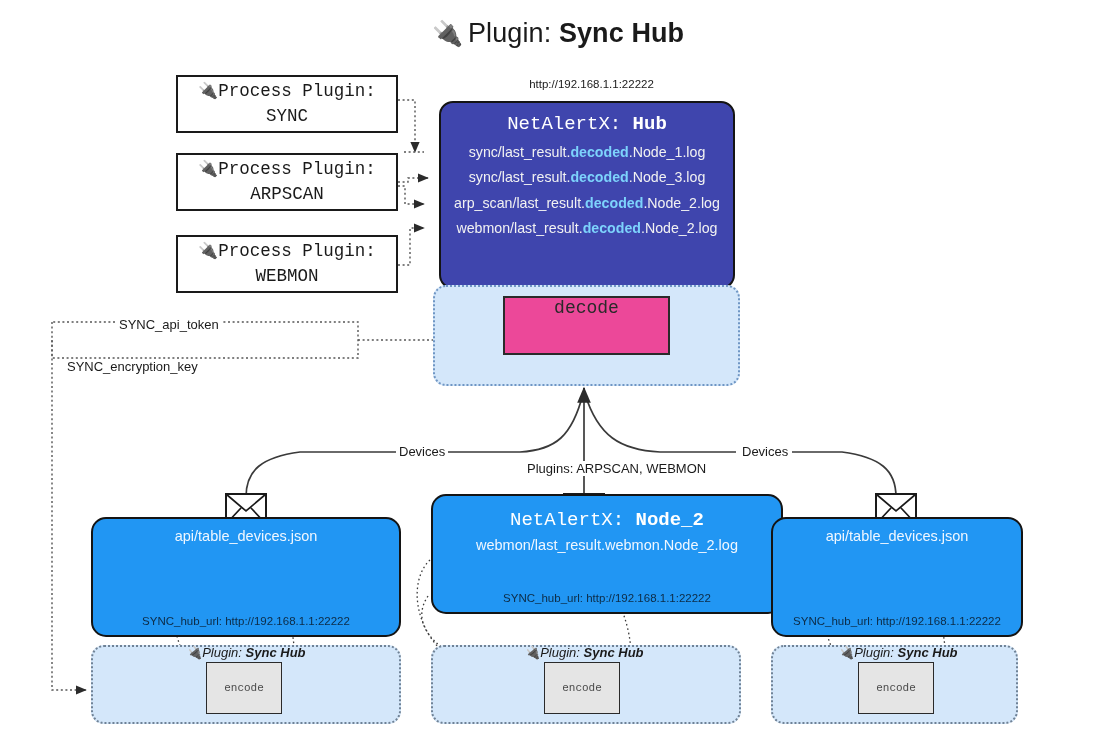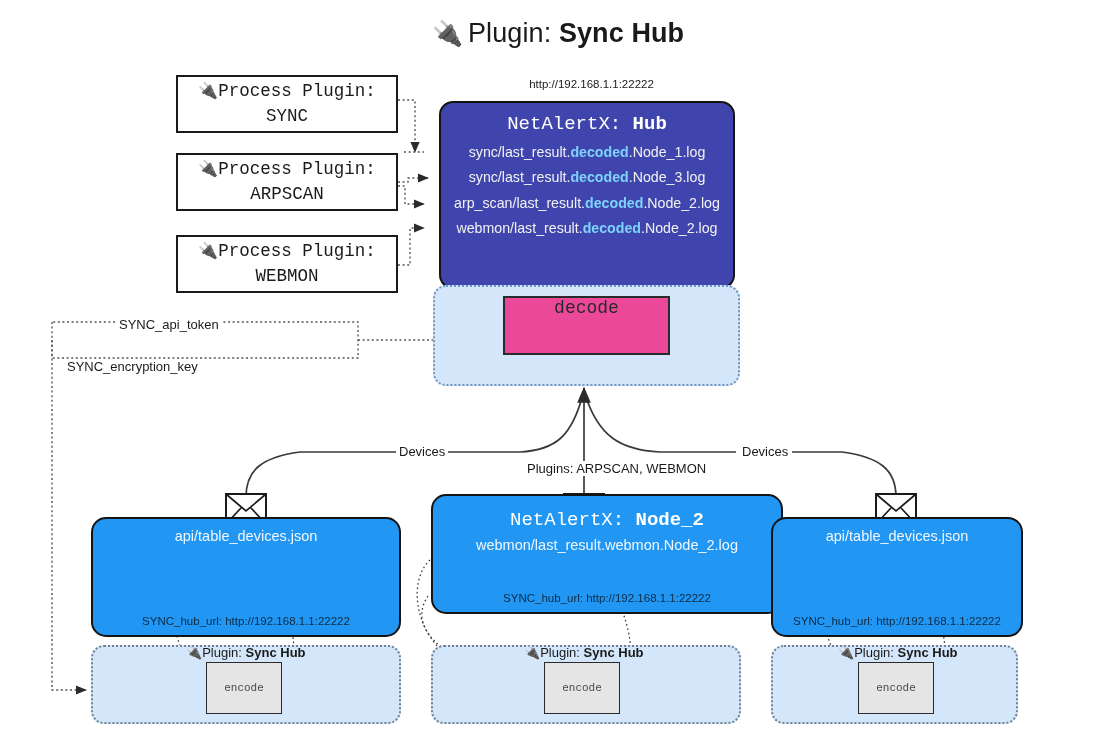--- a/index.html
+++ b/index.html
@@ -93,21 +93,21 @@
     position:absolute;left:0;bottom:8px;width:100%;text-align:center;
     font-size:11.5px;color:#0d2b45;white-space:nowrap;
   }
 
   
   .encpanel{
     position:absolute;top:645px;height:79px;box-sizing:border-box;
     background:#d4e7fa;border:2px dotted #6f8296;border-radius:13px;
   }
   .enclabel{
-    position:absolute;font-size:13px;color:#1a1a1a;white-space:nowrap;
+    position:absolute;font-size:13px;color:#1a1a1a;white-space:nowrap;font-style:italic;
   }
   .enclabel b{font-weight:bold;}
   .encbox{
     position:absolute;width:76px;height:52px;box-sizing:border-box;
     background:#e5e5e5;border:1.8px solid #2a2a2a;
     display:flex;align-items:center;justify-content:center;
     font-family:"Liberation Mono", monospace;font-size:11px;color:#4a4a4a;
   }
 
   

